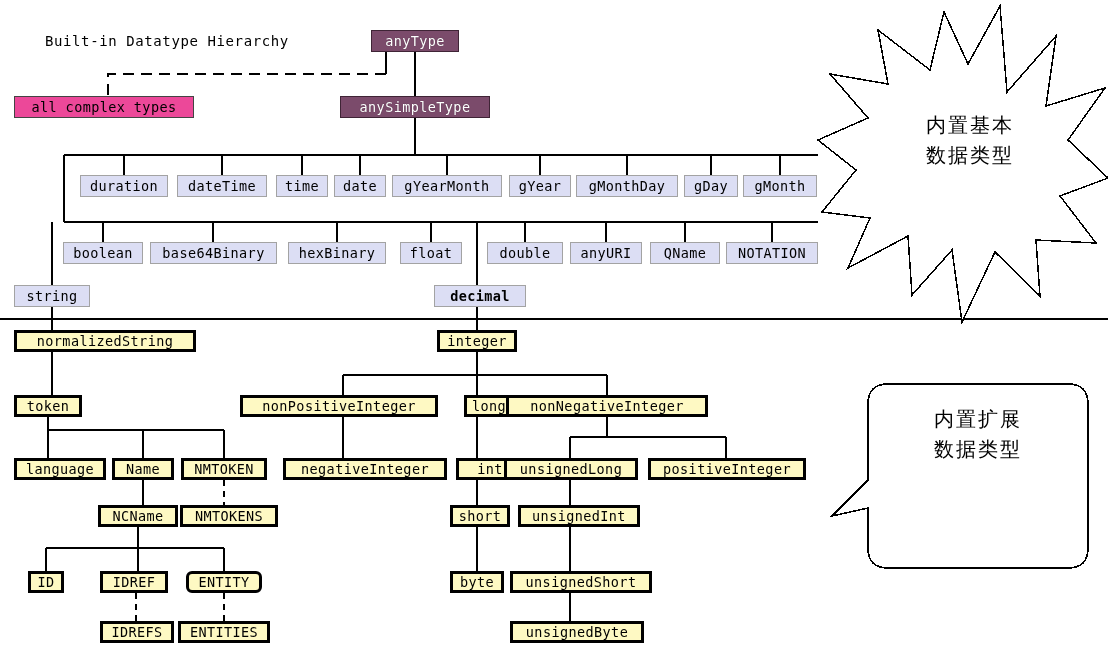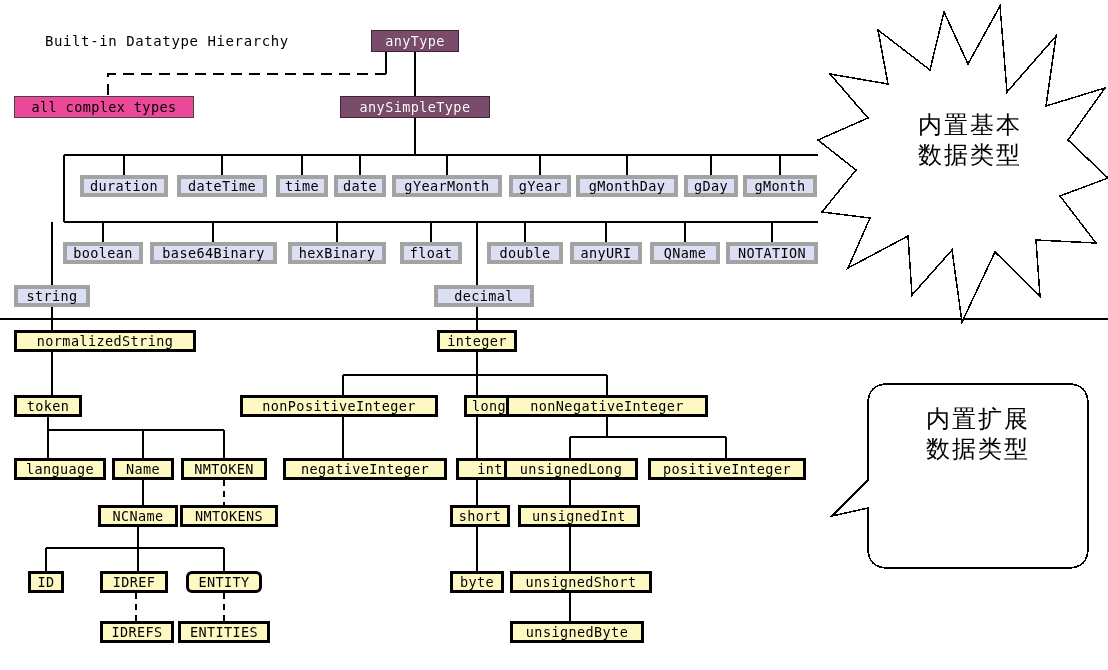--- a/index.html
+++ b/index.html
@@ -38,42 +38,42 @@
     z-index: 3;
   }
   .node.root {
     background: #7b4b6b;
     color: #ffffff;
     border: 1px solid #3f2436;
     text-shadow: 0 0 1px rgba(0,0,0,0.45);
   }
   .node.primitive {
     background: #dcdef4;
-    border: 4px solid #a3a3a3;
+    border: 1px solid #a3a3a3;
   }
   .node.derived {
     background: #fef9c3;
     border: 3px solid #000000;
   }
   .node.plain {
     background: #ec4899;
     border: 1px solid #444444;
   }
   .title-label {
     position: absolute;
     font-size: 14px;
     letter-spacing: 0.6px;
     color: #000000;
     white-space: nowrap;
     z-index: 3;
   }
   .callout-text {
     position: absolute;
     font-family: "DejaVu Sans", "Liberation Sans", sans-serif;
-    font-size: 24px;
+    font-size: 20px;
     line-height: 30px;
     text-align: center;
     color: #000000;
     white-space: pre;
     z-index: 3;
     letter-spacing: 2px;
   }
 </style>
 </head>
 <body>
@@ -195,21 +195,21 @@
       <div class="node primitive" style="left: 743px; top: 175px; width: 74px;">gMonth</div>
       <div class="node primitive" style="left: 63px; top: 242px; width: 80px;">boolean</div>
       <div class="node primitive" style="left: 150px; top: 242px; width: 127px;">base64Binary</div>
       <div class="node primitive" style="left: 288px; top: 242px; width: 98px;">hexBinary</div>
       <div class="node primitive" style="left: 400px; top: 242px; width: 62px;">float</div>
       <div class="node primitive" style="left: 487px; top: 242px; width: 76px;">double</div>
       <div class="node primitive" style="left: 570px; top: 242px; width: 72px;">anyURI</div>
       <div class="node primitive" style="left: 650px; top: 242px; width: 70px;">QName</div>
       <div class="node primitive" style="left: 726px; top: 242px; width: 92px;">NOTATION</div>
       <div class="node primitive" style="left: 14px; top: 285px; width: 76px;">string</div>
-      <div class="node primitive" style="left: 434px; top: 285px; width: 100px;">decimal</div>
+      <div class="node primitive" style="left: 434px; top: 285px; width: 92px; font-weight: bold;">decimal</div>
       <div class="node derived" style="left: 14px; top: 330px; width: 182px;">normalizedString</div>
       <div class="node derived" style="left: 437px; top: 330px; width: 80px;">integer</div>
       <div class="node derived" style="left: 14px; top: 395px; width: 68px;">token</div>
       <div class="node derived" style="left: 240px; top: 395px; width: 198px;">nonPositiveInteger</div>
       <div class="node derived" style="left: 464px; top: 395px; width: 50px;">long</div>
       <div class="node derived" style="left: 506px; top: 395px; width: 202px;">nonNegativeInteger</div>
       <div class="node derived" style="left: 14px; top: 458px; width: 92px;">language</div>
       <div class="node derived" style="left: 112px; top: 458px; width: 62px;">Name</div>
       <div class="node derived" style="left: 181px; top: 458px; width: 86px;">NMTOKEN</div>
       <div class="node derived" style="left: 283px; top: 458px; width: 164px;">negativeInteger</div>

